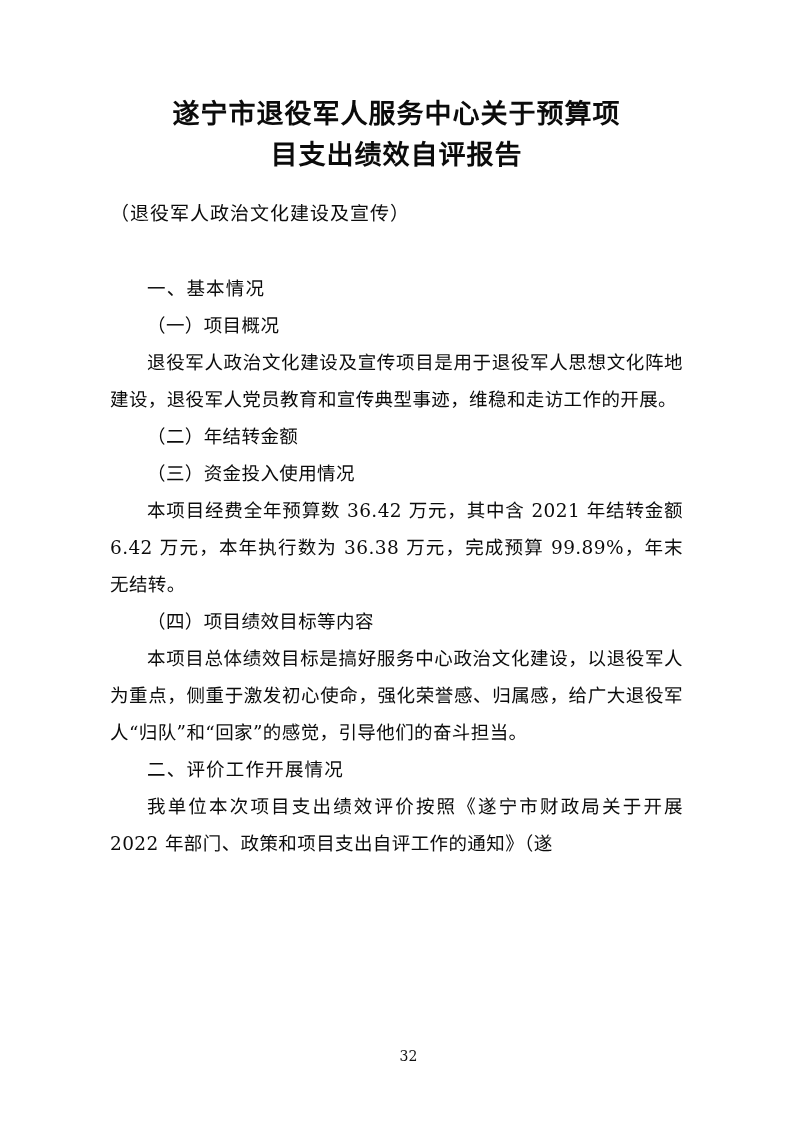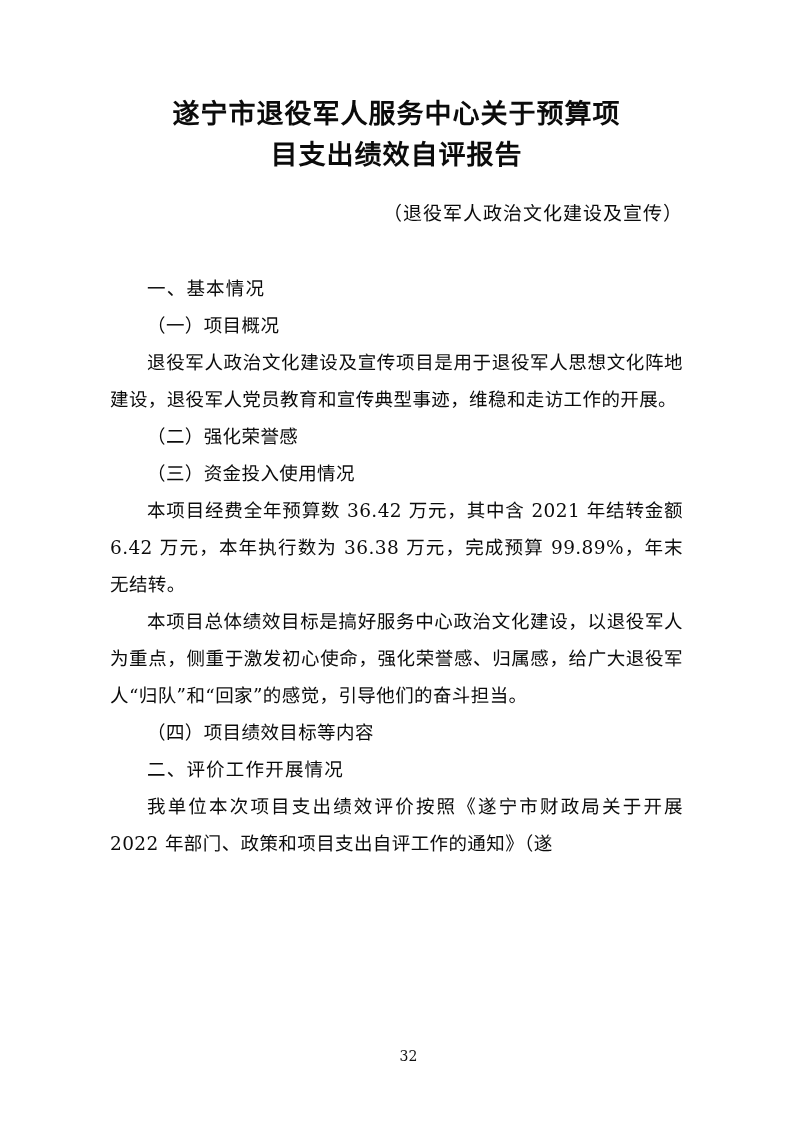--- a/index.html
+++ b/index.html
@@ -26,21 +26,21 @@
   .doc-title {
     text-align: center;
     font-size: 27px;
     font-weight: bold;
     line-height: 1.5;
     letter-spacing: 1px;
     margin: 22px 6px 0 6px;
     font-family: "DejaVu Serif", "Liberation Serif", serif;
   }
   .doc-subtitle {
-    text-align: right;
+    text-align: left;
     font-size: 19px;
     line-height: 1.5;
     letter-spacing: 1px;
     margin-top: 24px;
     font-family: "DejaVu Serif", "Liberation Serif", serif;
   }
   .body-block {
     margin-top: 42px;
   }
   p.para {
@@ -86,27 +86,27 @@
 
   <div class="doc-subtitle">（退役军人政治文化建设及宣传）</div>
 
   <div class="body-block">
 
     <p class="para heading">一、基本情况</p>
 
     <p class="para indent1">（一）项目概况</p>
     <p class="para indent2">退役军人政治文化建设及宣传项目是用于退役军人思想文化阵地建设，退役军人党员教育和宣传典型事迹，维稳和走访工作的开展。</p>
 
-    <p class="para indent1">（二）强化荣誉感</p>
+    <p class="para indent1">（二）年结转金额</p>
 
     <p class="para indent1">（三）资金投入使用情况</p>
     <p class="para indent2">本项目经费全年预算数 36.42 万元，其中含 2021 年结转金额 6.42 万元，本年执行数为 36.38 万元，完成预算 99.89%，年末无结转。</p>
 
+    <p class="para indent1">（四）项目绩效目标等内容</p>
     <p class="para indent2">本项目总体绩效目标是搞好服务中心政治文化建设，以退役军人为重点，侧重于激发初心使命，强化荣誉感、归属感，给广大退役军人“归队”和“回家”的感觉，引导他们的奋斗担当。</p>
-    <p class="para indent1">（四）项目绩效目标等内容</p>
 
     <p class="para heading">二、评价工作开展情况</p>
     <p class="para indent2">我单位本次项目支出绩效评价按照《遂宁市财政局关于开展 2022 年部门、政策和项目支出自评工作的通知》（遂</p>
 
   </div>
 
   <div class="page-number">32</div>
 
 </div>
 

